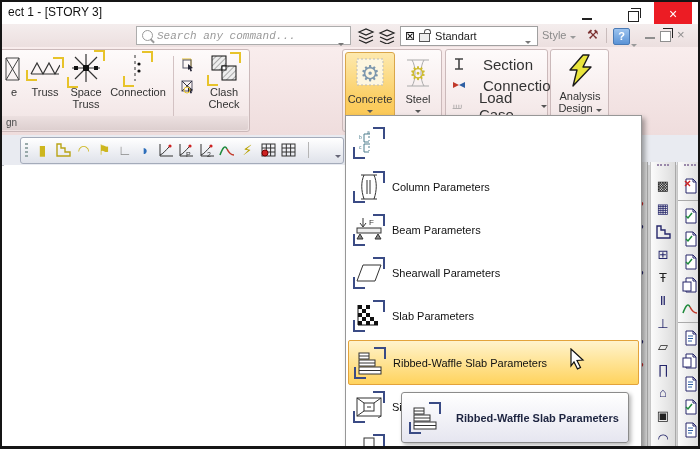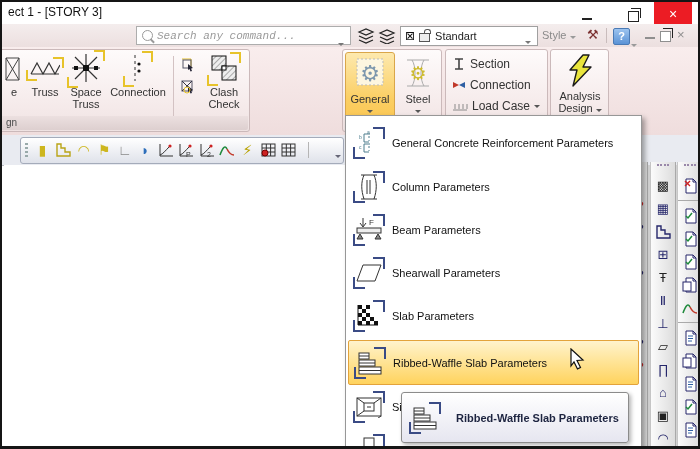--- a/index.html
+++ b/index.html
@@ -44,21 +44,21 @@
   .rbtn{position:absolute;top:2px;display:flex;flex-direction:column;align-items:center;font-size:11px;color:#333;line-height:12px;text-align:center;}
   .rbtn .ic{height:34px;display:flex;align-items:center;justify-content:center;}
   .ybr{position:relative;}
   .ybr::before{content:"";position:absolute;right:-4px;top:-3px;width:9px;height:9px;border-top:2px solid #e7c32a;border-right:2px solid #e7c32a;}
   .ybr::after{content:"";position:absolute;left:-4px;bottom:-3px;width:9px;height:9px;border-bottom:2px solid #e7c32a;border-left:2px solid #e7c32a;}
   .gsep{position:absolute;top:6px;width:1px;height:62px;background:#d3c2c3;}
   .smbtn{position:absolute;width:20px;height:20px;border:1px solid transparent;display:flex;align-items:center;justify-content:center;}
   .bigbtn{position:absolute;top:2px;width:48px;height:78px;border:1px solid transparent;border-radius:3px;
     display:flex;flex-direction:column;align-items:center;font-size:11px;color:#333;}
   .bigbtn.on{background:linear-gradient(#fde9ae,#fbce62 60%,#fcc44d);border-color:#d9a64a;}
-  .rowitem{position:absolute;left:6px;height:18px;display:flex;align-items:center;font-size:12px;color:#333;gap:4px;}
+  .rowitem{position:absolute;left:6px;height:18px;display:flex;align-items:center;font-size:15px;color:#333;gap:17px;}
   
   .hstrip{left:0;top:133px;right:0;height:30px;background:#e9ebf1;border-bottom:1px solid #b9bcc4;}
   .htb{left:18px;top:2px;width:322px;height:25px;background:linear-gradient(#ffffff,#dfe2ea);
     border:1px solid #a4abba;border-radius:3px;}
   .grip{position:absolute;left:4px;top:5px;width:3px;height:15px;
     background:repeating-linear-gradient(#9aa 0 2px,transparent 2px 4px);}
   .hic{position:absolute;top:3px;width:19px;height:18px;display:flex;align-items:center;justify-content:center;font-size:14px;}
   .ovf{position:absolute;right:2px;top:6px;}
   
   .canvas{left:2px;top:163px;width:694px;height:283px;background:#fff;}
@@ -205,21 +205,21 @@
 
 
     <div class="rgroup" style="left:340px;width:100px;">
       <div class="bigbtn on" style="left:2px;">
         <span class="ic" style="height:40px;display:flex;align-items:center;">
             <svg width="30" height="32" viewBox="0 0 30 32">
               <rect x="2" y="2" width="26" height="26" fill="#fdf6e0" stroke="#bbb" stroke-dasharray="2 2"></rect>
               <text x="15" y="24" text-anchor="middle" font-size="22" fill="#7d97ad">⚙</text>
             </svg>
           </span>
-        <span>General</span>
+        <span>Concrete</span>
         <span class="tri sm" style="border-top-color:#555;margin-top:5px;"></span>
       </div>
       <div class="bigbtn" style="left:52px;width:44px;">
         <span class="ic" style="height:40px;display:flex;align-items:center;">
             <svg width="30" height="32" viewBox="0 0 30 32">
               <path d="M4 3h22M4 29h22M9 3c4 6 4 20 0 26M21 3c-4 6-4 20 0 26" stroke="#aaa" fill="none"></path>
               <text x="15" y="23" text-anchor="middle" font-size="19" fill="#cdbb2e">⚙</text>
             </svg>
           </span>
         <span>Steel</span>
@@ -546,21 +546,20 @@
     <div class="mrow" style="top:5px;">
       <span class="micon">
         <svg width="26" height="26" viewBox="0 0 26 26">
             <path d="M8 4h6M8 4v8h5M8 14h6M8 14v8h5" stroke="#4e7e8e" fill="none"></path>
             <path d="M13 6v5M13 16v5" stroke="#4e7e8e" stroke-dasharray="2 2" fill="none"></path>
             <text x="3" y="9" font-size="5" fill="#4e7e8e">b</text>
             <text x="3" y="19" font-size="5" fill="#4e7e8e">c</text>
             <text x="11" y="3.5" font-size="5" fill="#4e7e8e">a</text>
           </svg>
         </span>
-      <span class="mlabel">General Concrete Reinforcement Parameters</span>
     </div>
     <div class="mrow" style="top:49px;">
       <span class="micon">
         <svg width="24" height="28" viewBox="0 0 24 28">
             <path d="M4 2h16M4 26h16M7 2c-3 7-3 15 0 24M17 2c3 7 3 15 0 24M10 7v14M13 7v14" stroke="#333" fill="none"></path>
           </svg>
         </span>
       <span class="mlabel">Column Parameters</span>
     </div>
     <div class="mrow" style="top:92px;">

